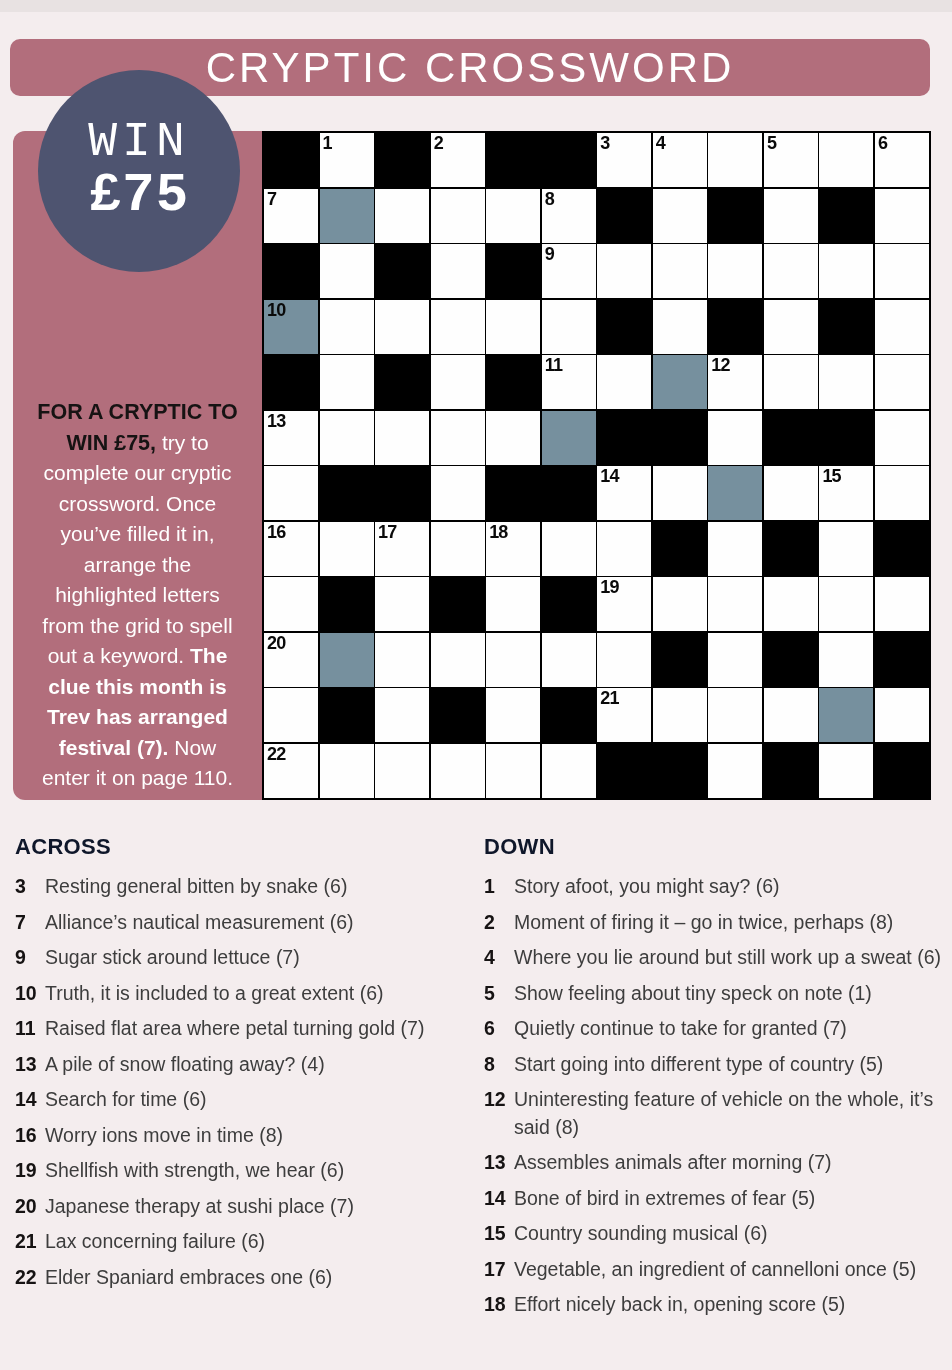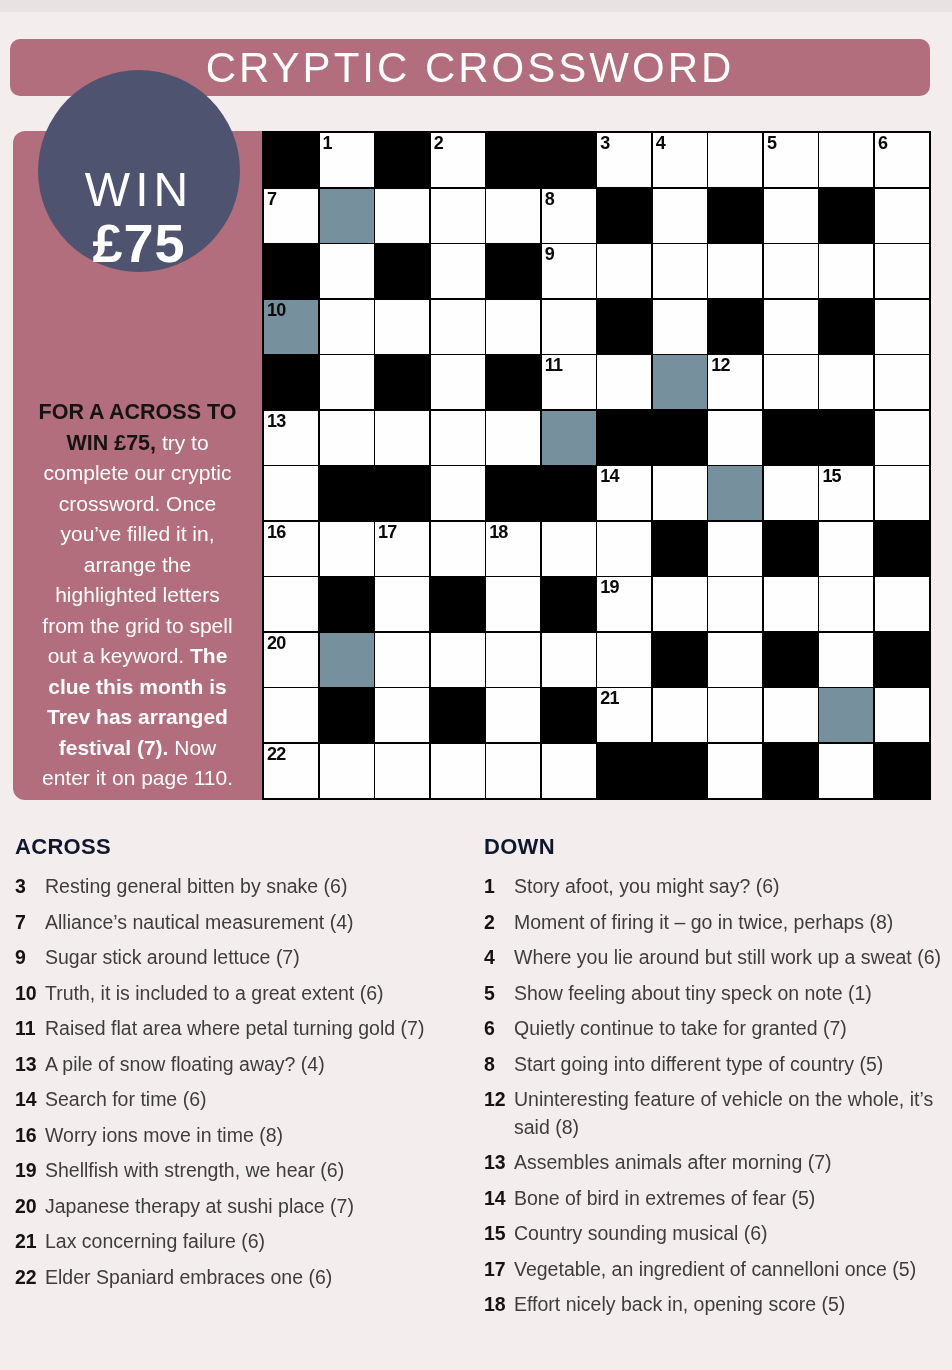--- a/index.html
+++ b/index.html
@@ -19,22 +19,23 @@
     color:#fff; font-size:42px; font-weight:300; letter-spacing:3px; line-height:1;
   }
   
   .promo-panel {
     position:absolute; left:13px; top:119px; width:249px; height:669px;
     background:var(--rose,#b26e7c); border-radius:12px 0 0 12px;
   }
   .badge {
     position:absolute; left:38px; top:58px; width:202px; height:202px;
     border-radius:50%; background:var(--badge,#4e5470); z-index:5;
-    display:flex; flex-direction:column; align-items:center; justify-content:flex-end;
+    display:flex; flex-direction:column; align-items:center; justify-content:center;
     color:#fff;
+    font-family:Liberation Mono, monospace;
   }
   .badge .win   { font-size:48px; font-weight:300; letter-spacing:5px; line-height:1.05; }
   .badge .amount{ font-size:54px; font-weight:800; letter-spacing:1px; line-height:1.05; }
   .promo-text {
     position:absolute; left:24px; top:266px; width:201px; z-index:6;
     text-align:center; color:#fff; font-size:21px; line-height:30.5px;
   }
   .promo-text .dark { color:#161313; font-weight:700; font-size:21.5px; }
   .promo-text .b    { font-weight:700; }
   
@@ -73,21 +74,21 @@
 <body>
 
 <div class="page" style="--page-bg: #f4edee; --rose: #b26e7c; --badge: #4e5470; --highlight: #76909e;">
 
   <div class="titlebar">
     <span class="title-text">CRYPTIC CROSSWORD</span>
   </div>
 
   <div class="promo-panel">
     <div class="promo-text">
-      <span class="dark">FOR A ACROSS TO WIN £75,</span><span> try to complete our cryptic crossword. Once you’ve filled it in, arrange the highlighted letters from the grid to spell out a keyword. </span><span class="b">The clue this month is Trev has arranged festival (7).</span><span> Now enter it on page 110.</span>
+      <span class="dark">FOR A CRYPTIC TO WIN £75,</span><span> try to complete our cryptic crossword. Once you’ve filled it in, arrange the highlighted letters from the grid to spell out a keyword. </span><span class="b">The clue this month is Trev has arranged festival (7).</span><span> Now enter it on page 110.</span>
     </div>
   </div>
 
   <div class="badge">
     <span class="win">WIN</span>
     <span class="amount">£75</span>
   </div>
 
   <div class="grid">
       <div class="cell B"></div>
@@ -282,21 +283,21 @@
 
   <div class="clues-col across">
     <div class="clues-title">ACROSS</div>
     <div>
         <div class="clue">
           <span class="cnum">3</span>
           <span class="ctext">Resting general bitten by snake (6)</span>
         </div>
         <div class="clue">
           <span class="cnum">7</span>
-          <span class="ctext">Alliance’s nautical measurement (4)</span>
+          <span class="ctext">Alliance’s nautical measurement (6)</span>
         </div>
         <div class="clue">
           <span class="cnum">9</span>
           <span class="ctext">Sugar stick around lettuce (7)</span>
         </div>
         <div class="clue">
           <span class="cnum">10</span>
           <span class="ctext">Truth, it is included to a great extent (6)</span>
         </div>
         <div class="clue">

